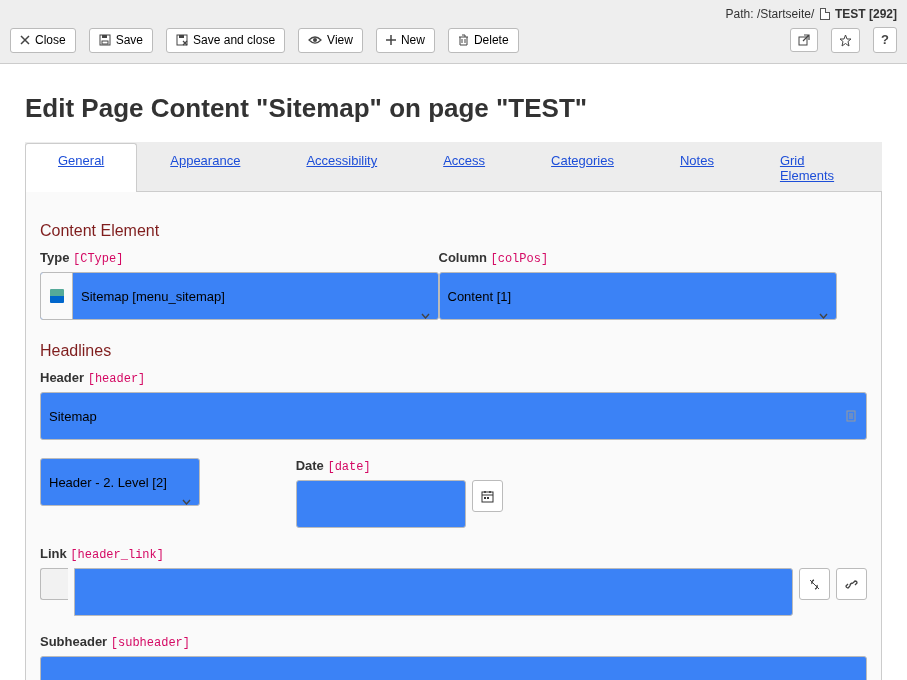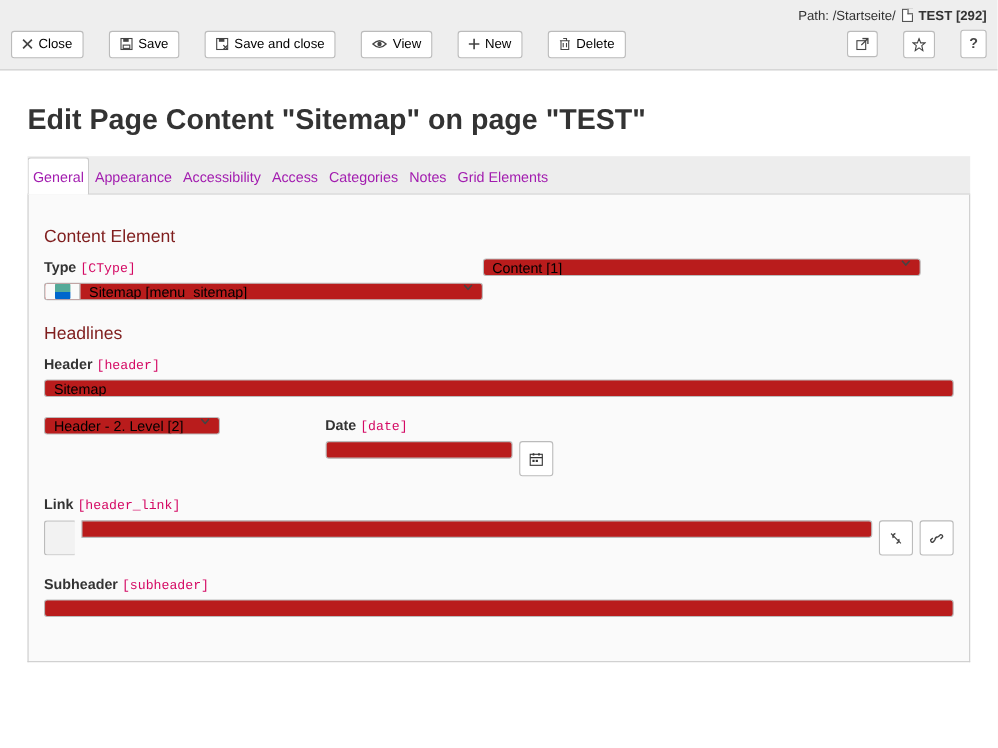--- a/index.html
+++ b/index.html
@@ -35,21 +35,21 @@
     position: absolute;
     top: -1px; right: -1px;
     width: 4px; height: 4px;
     background: #eee;
     border-left: 1px solid #555;
     border-bottom: 1px solid #555;
   }
   .toolbar {
     display: flex;
     align-items: center;
-    gap: 23px;
+    gap: 13px;
   }
   .btn {
     background: #fff;
     border: 1px solid #bbb;
     border-radius: 3px;
     padding: 5px 9px;
     font-size: 12px;
     display: inline-flex;
     align-items: center;
     gap: 5px;
@@ -65,28 +65,29 @@
     font-size: 26px;
     font-weight: 600;
     margin: 14px 0 18px 0;
   }
   .tabs {
     display: flex;
     border-bottom: 1px solid #ccc;
     background: #ededed;
   }
   .tab {
-    padding: 9px 4px;
+    padding: 9px 32px;
     font-size: 13px;
-    color: #a21caf;
+    color: #1d4ed8;
     cursor: pointer;
     border: 1px solid transparent;
     border-bottom: none;
     position: relative;
     top: 1px;
+    text-decoration: underline;
   }
   .tab.active {
     background: #fff;
     border-color: #ccc;
     border-top-left-radius: 3px;
     border-top-right-radius: 3px;
   }
   .panel {
     border: 1px solid #ccc;
     border-top: none;
@@ -113,24 +114,24 @@
     font-family: "Courier New", monospace;
     font-size: 12px;
     font-weight: normal;
   }
   .row { display: flex; flex-wrap: wrap; }
   .col-half { flex: 0 0 calc(50% - 15px); }
   .col-third { flex: 0 0 calc(33.33% - 20px); }
   .select-wrap, .input-wrap {
     border: 1px solid #bbb;
     border-radius: 3px;
-    background: #b91c1c;
+    background: #3b82f6;
     display: flex;
-    align-items: flex-start;
-    height: 16px;
+    align-items: flex-end;
+    height: 48px;
     overflow: hidden;
   }
   select {
     appearance: none;
     -webkit-appearance: none;
     border: none;
     background: transparent;
     flex: 1;
     height: 100%;
     padding: 0 26px 0 8px;
@@ -304,20 +305,24 @@
               <option>Sitemap [menu_sitemap]</option>
             </select>
             <span class="select-arrow">
               <svg width="9" height="6" viewBox="0 0 9 6">
                   <path d="M1 1 L4.5 5 L8 1" fill="none" stroke="#444" stroke-width="1.4"></path>
                 </svg>
             </span>
           </div>
         </div>
         <div class="col-half">
+          <label class="field-label">
+            <span>Column</span>
+            <span class="tech">[colPos]</span>
+          </label>
           <div class="select-wrap">
             <select>
               <option>Content [1]</option>
             </select>
             <span class="select-arrow">
               <svg width="9" height="6" viewBox="0 0 9 6">
                   <path d="M1 1 L4.5 5 L8 1" fill="none" stroke="#444" stroke-width="1.4"></path>
                 </svg>
             </span>
           </div>
@@ -325,21 +330,21 @@
       </div>
     </div>
 
     <div class="section">
       <div class="section-title">Headlines</div>
 
       <label class="field-label">
         <span>Header</span>
         <span class="tech">[header]</span>
       </label>
-      <div class="input-wrap" style="margin-bottom:18px;flex-direction:column;">
+      <div class="input-wrap" style="margin-bottom:18px;">
         <input type="text" value="Sitemap" style="">
         <span class="input-suffix">
           <svg width="12" height="12" viewBox="0 0 12 12">
               <rect x="2" y="1" width="8" height="10" fill="none" stroke="#999"></rect>
               <path d="M4 4 H8 M4 6 H8 M4 8 H8" stroke="#999"></path>
             </svg>
         </span>
       </div>
 
       <div class="row" style="margin-bottom:18px;">

